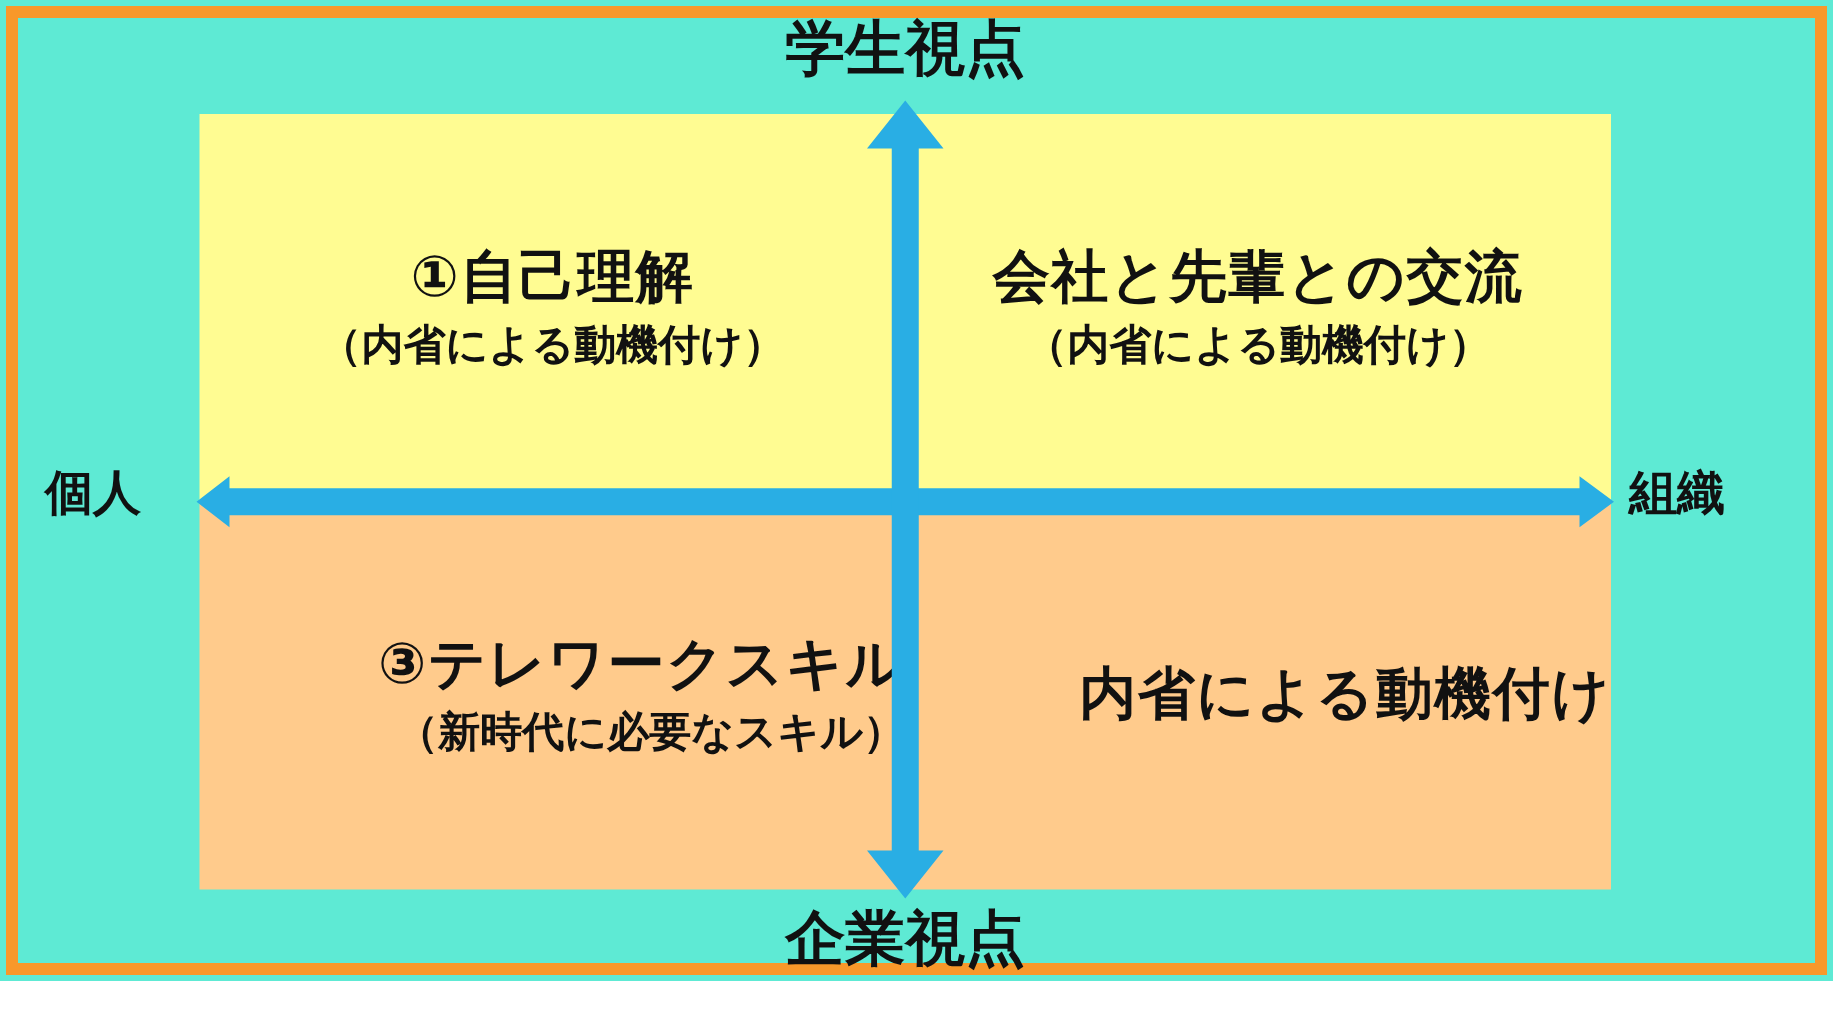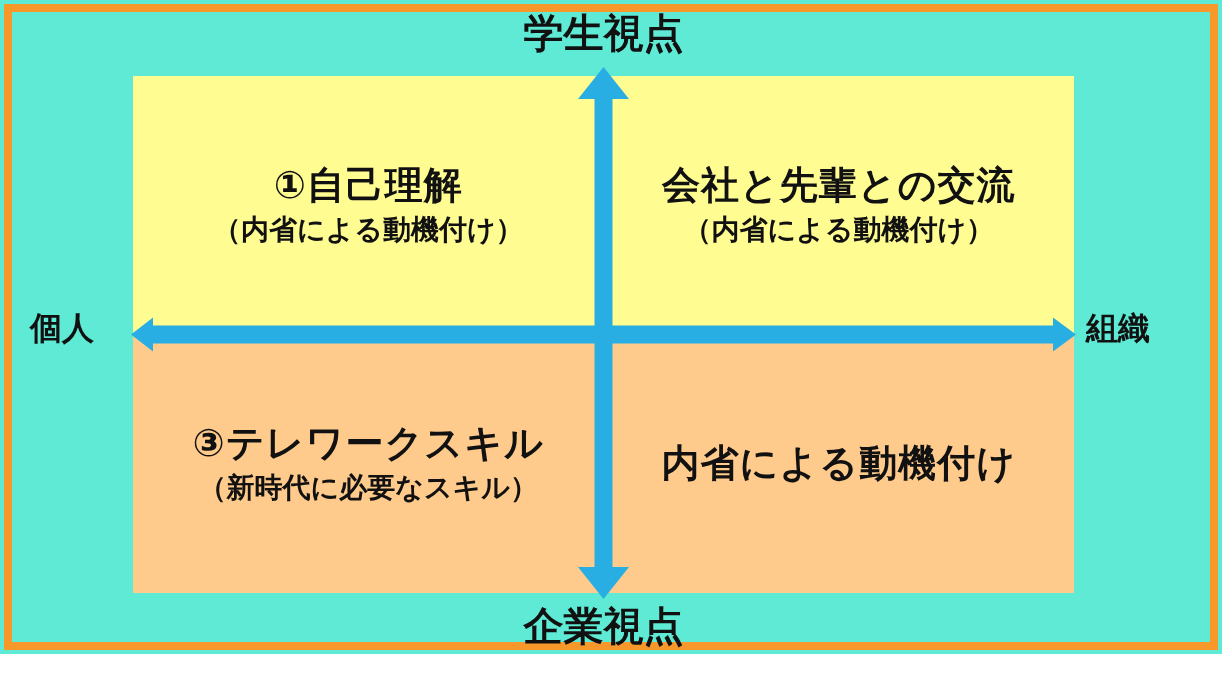--- a/index.html
+++ b/index.html
@@ -31,21 +31,21 @@
   }
   .quad {
     display: flex;
     flex-direction: column;
     align-items: center;
     justify-content: center;
     gap: 8px;
     text-align: center;
   }
   .quad.top    { background: var(--q-top, #FFFC92); }
-  .quad.bottom { background: var(--q-bottom, #FFCB8C); }
+  .quad.bottom { background: var(--q-bottom, #FFCB8C); align-items: flex-end; }
   .quad-title    { font-size: 38px; line-height: 1.1; letter-spacing: 1px; }
   .quad-subtitle { font-size: 28px; line-height: 1.1; }
   .axis-label-h {
     position: absolute;
     left: 133px;
     width: 941px;
     text-align: center;
     font-size: 40px;
     line-height: 1.1;
   }

